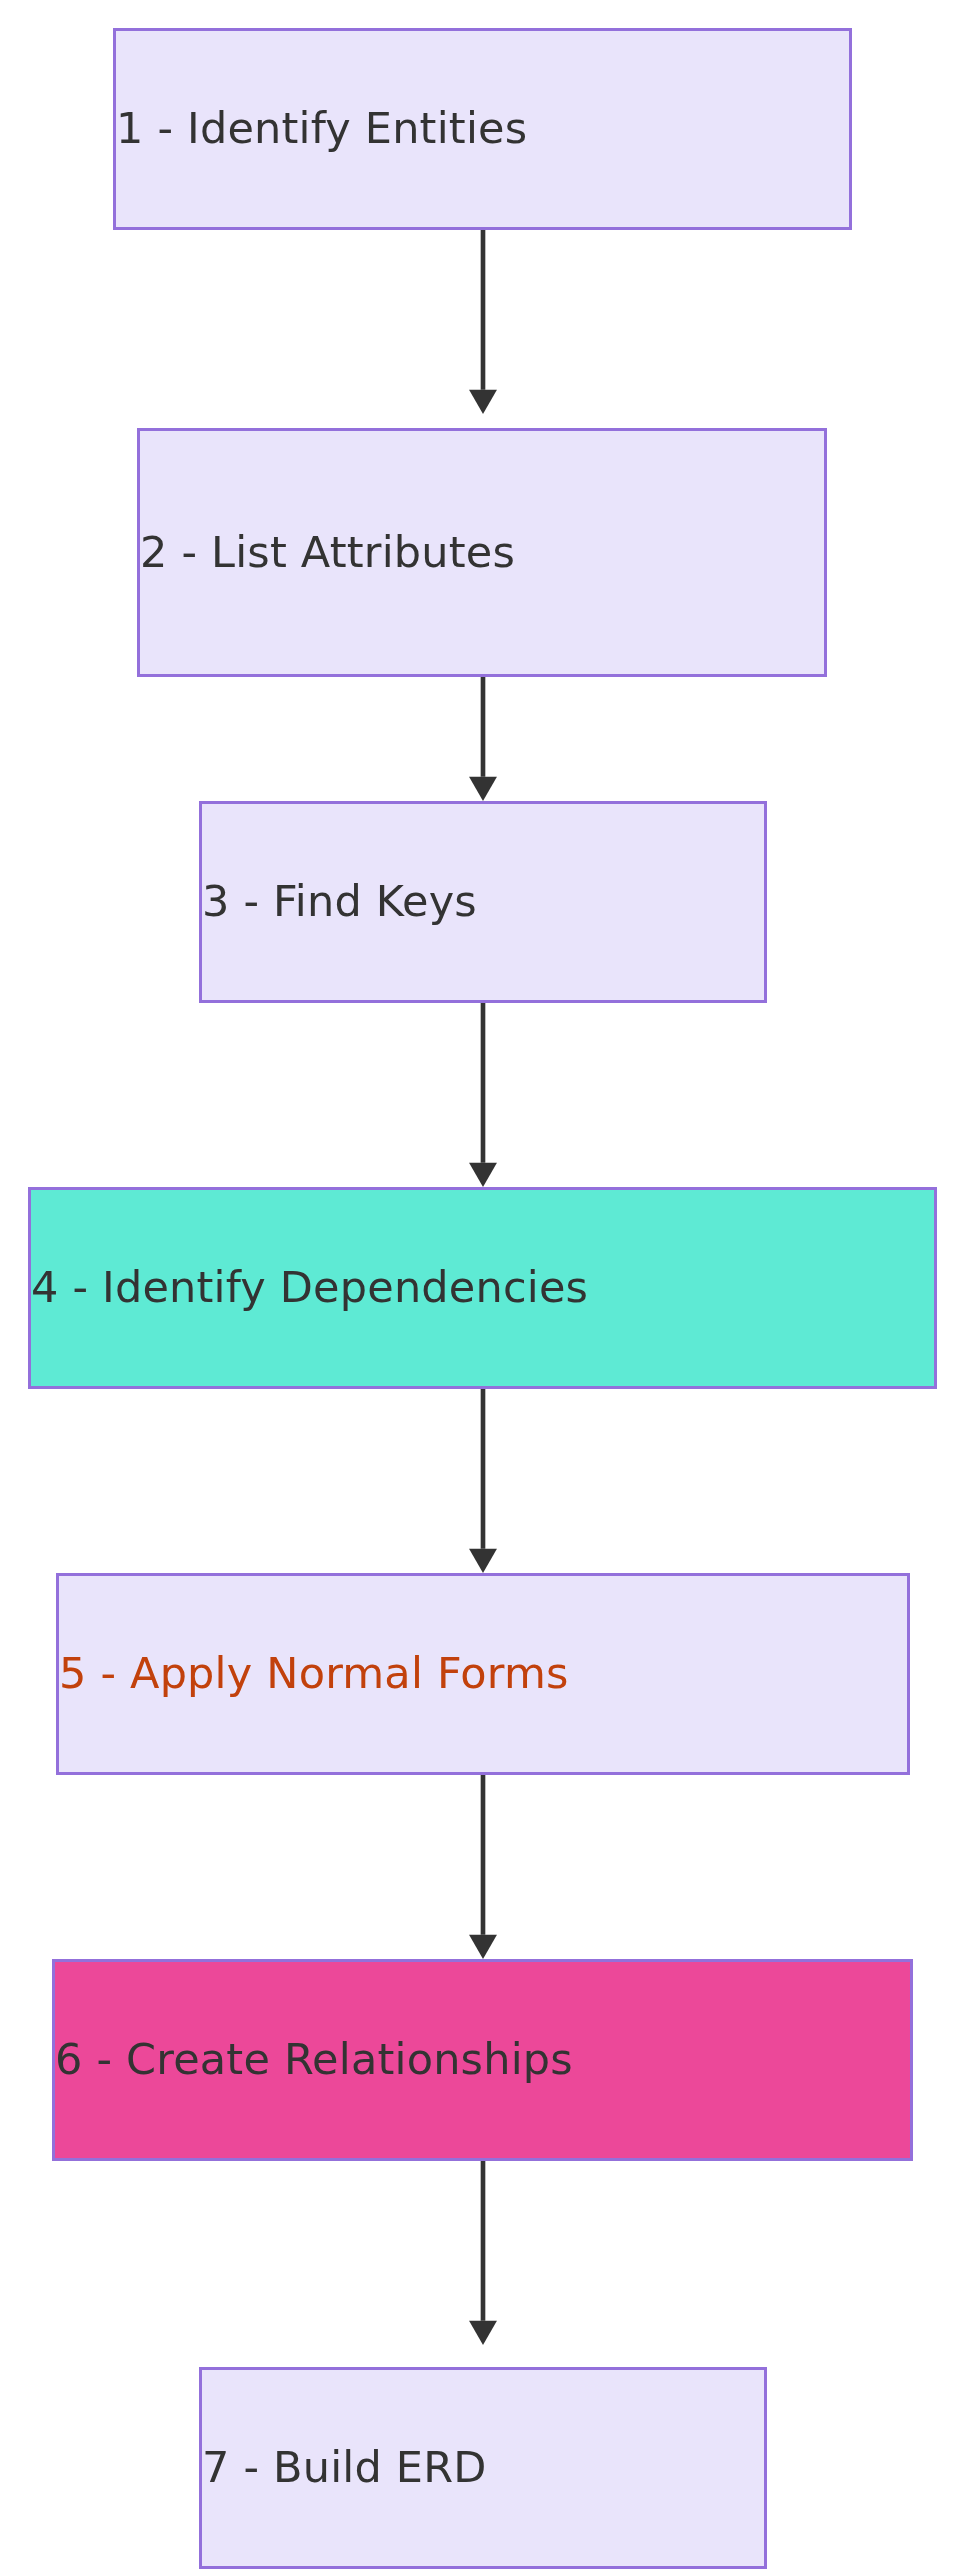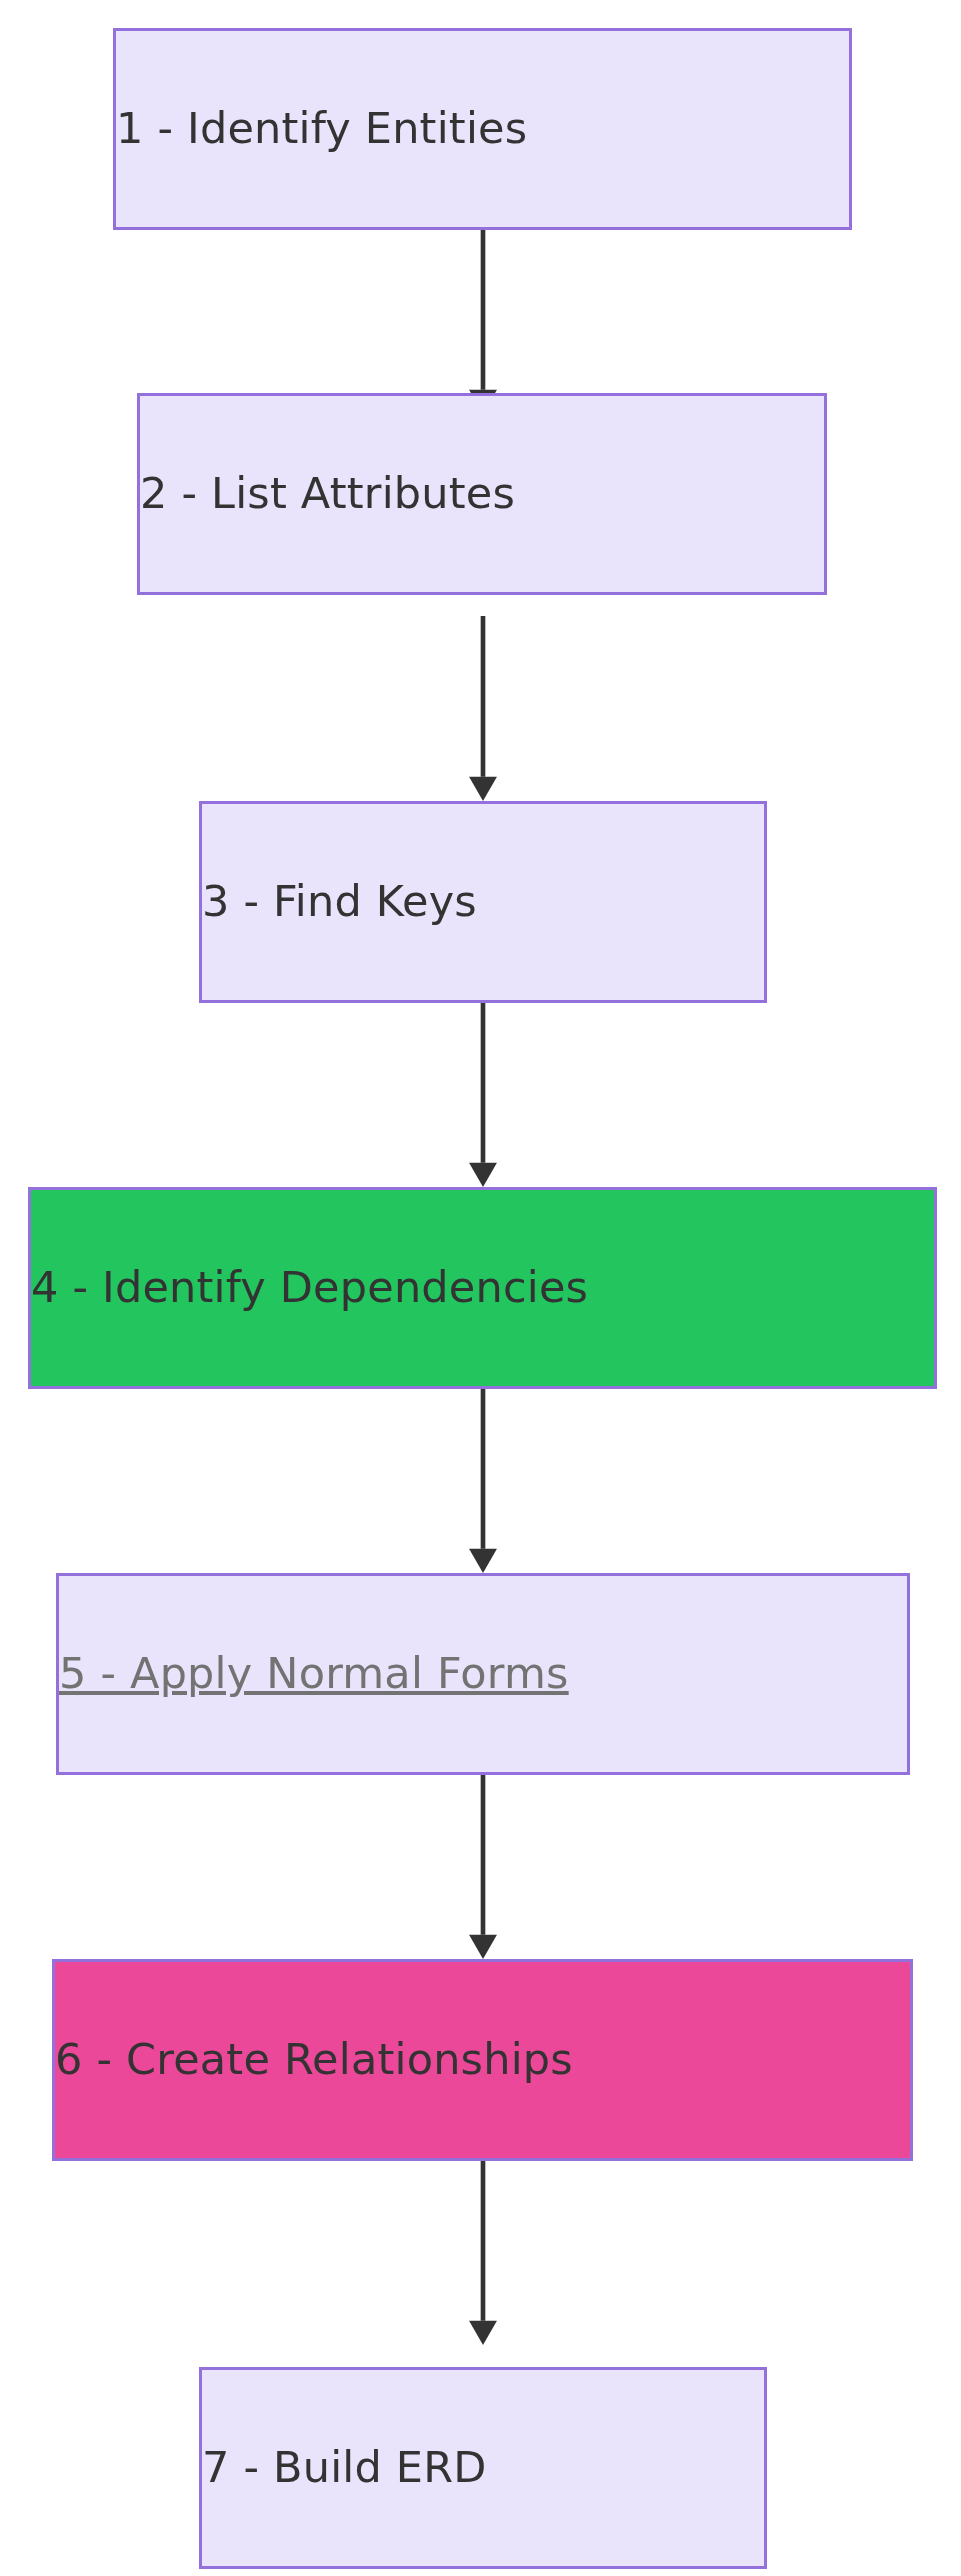--- a/index.html
+++ b/index.html
@@ -78,31 +78,31 @@
       <line class="edge-line" x1="15" y1="0" x2="15" y2="172"></line>
       <polygon class="edge-arrow" points="0,172 30,172 15,198"></polygon>
     </svg>
     <svg class="edge" width="28" height="184" style="left: 469px; top: 2161px;" viewBox="0 0 30 198">
       <line class="edge-line" x1="15" y1="0" x2="15" y2="172"></line>
       <polygon class="edge-arrow" points="0,172 30,172 15,198"></polygon>
     </svg>
     <div class="node" style="left: 113px; top: 28px; width: 739px; height: 202px; background: rgb(233, 228, 251); border-color: rgb(147, 112, 219);">
       <span class="node-label" style="color: rgb(51, 51, 51);">1 - Identify Entities</span>
     </div>
-    <div class="node" style="left: 137px; top: 393px; width: 690px; height: 202px; background: rgb(233, 228, 251); border-color: rgb(147, 112, 219);">
+    <div class="node" style="left: 137px; top: 428px; width: 690px; height: 249px; background: rgb(233, 228, 251); border-color: rgb(147, 112, 219);">
       <span class="node-label" style="color: rgb(51, 51, 51);">2 - List Attributes</span>
     </div>
     <div class="node" style="left: 199px; top: 801px; width: 568px; height: 202px; background: rgb(233, 228, 251); border-color: rgb(147, 112, 219);">
       <span class="node-label" style="color: rgb(51, 51, 51);">3 - Find Keys</span>
     </div>
-    <div class="node" style="left: 28px; top: 1187px; width: 909px; height: 202px; background: #22c55e; border-color: rgb(147, 112, 219);">
+    <div class="node" style="left: 28px; top: 1187px; width: 909px; height: 202px; background: #5eead4; border-color: rgb(147, 112, 219);">
       <span class="node-label" style="color: rgb(51, 51, 51);">4 - Identify Dependencies</span>
     </div>
     <div class="node" style="left: 56px; top: 1573px; width: 854px; height: 202px; background: rgb(233, 228, 251); border-color: rgb(147, 112, 219);">
-      <span class="node-label" style="color: #737373; text-decoration: underline;">5 - Apply Normal Forms</span>
+      <span class="node-label" style="color: #c2410c;">5 - Apply Normal Forms</span>
     </div>
     <div class="node" style="left: 52px; top: 1959px; width: 861px; height: 202px; background: #ec4899; border-color: rgb(147, 112, 219);">
       <span class="node-label" style="color: rgb(51, 51, 51);">6 - Create Relationships</span>
     </div>
     <div class="node" style="left: 199px; top: 2345px; width: 568px; height: 202px; background: rgb(233, 228, 251); border-color: rgb(147, 112, 219); margin-top: 22px;">
       <span class="node-label" style="color: rgb(51, 51, 51);">7 - Build ERD</span>
     </div>
   </div>
 
 

